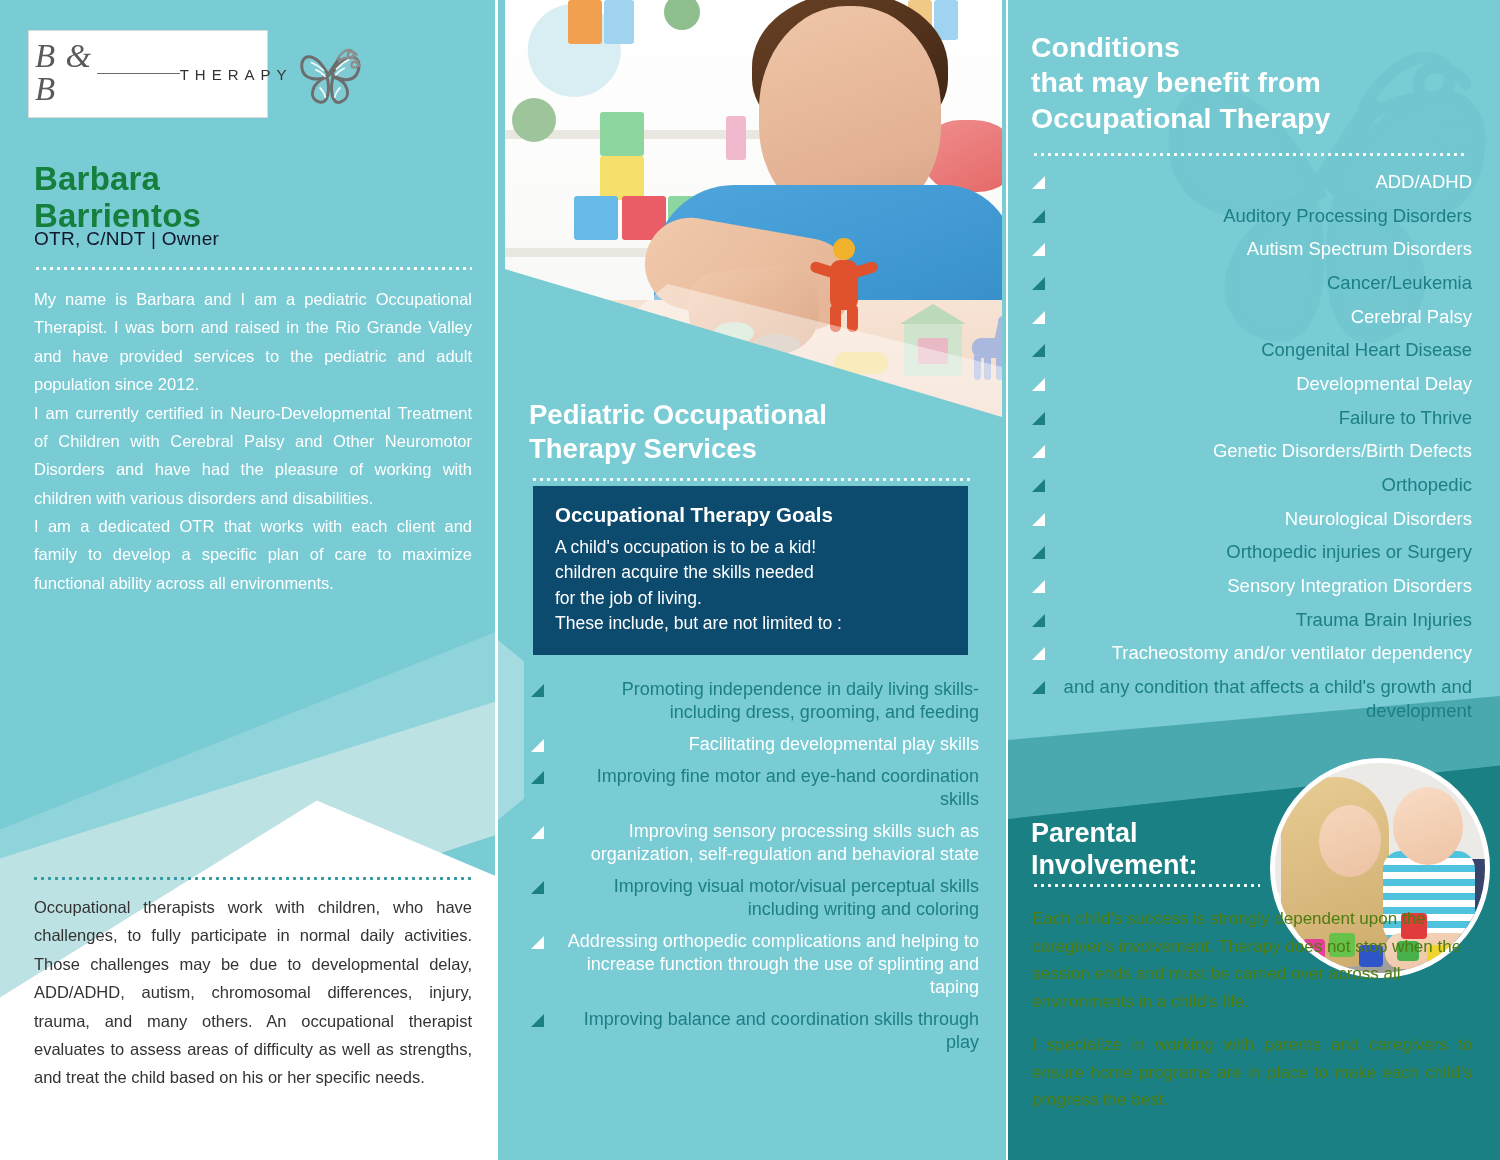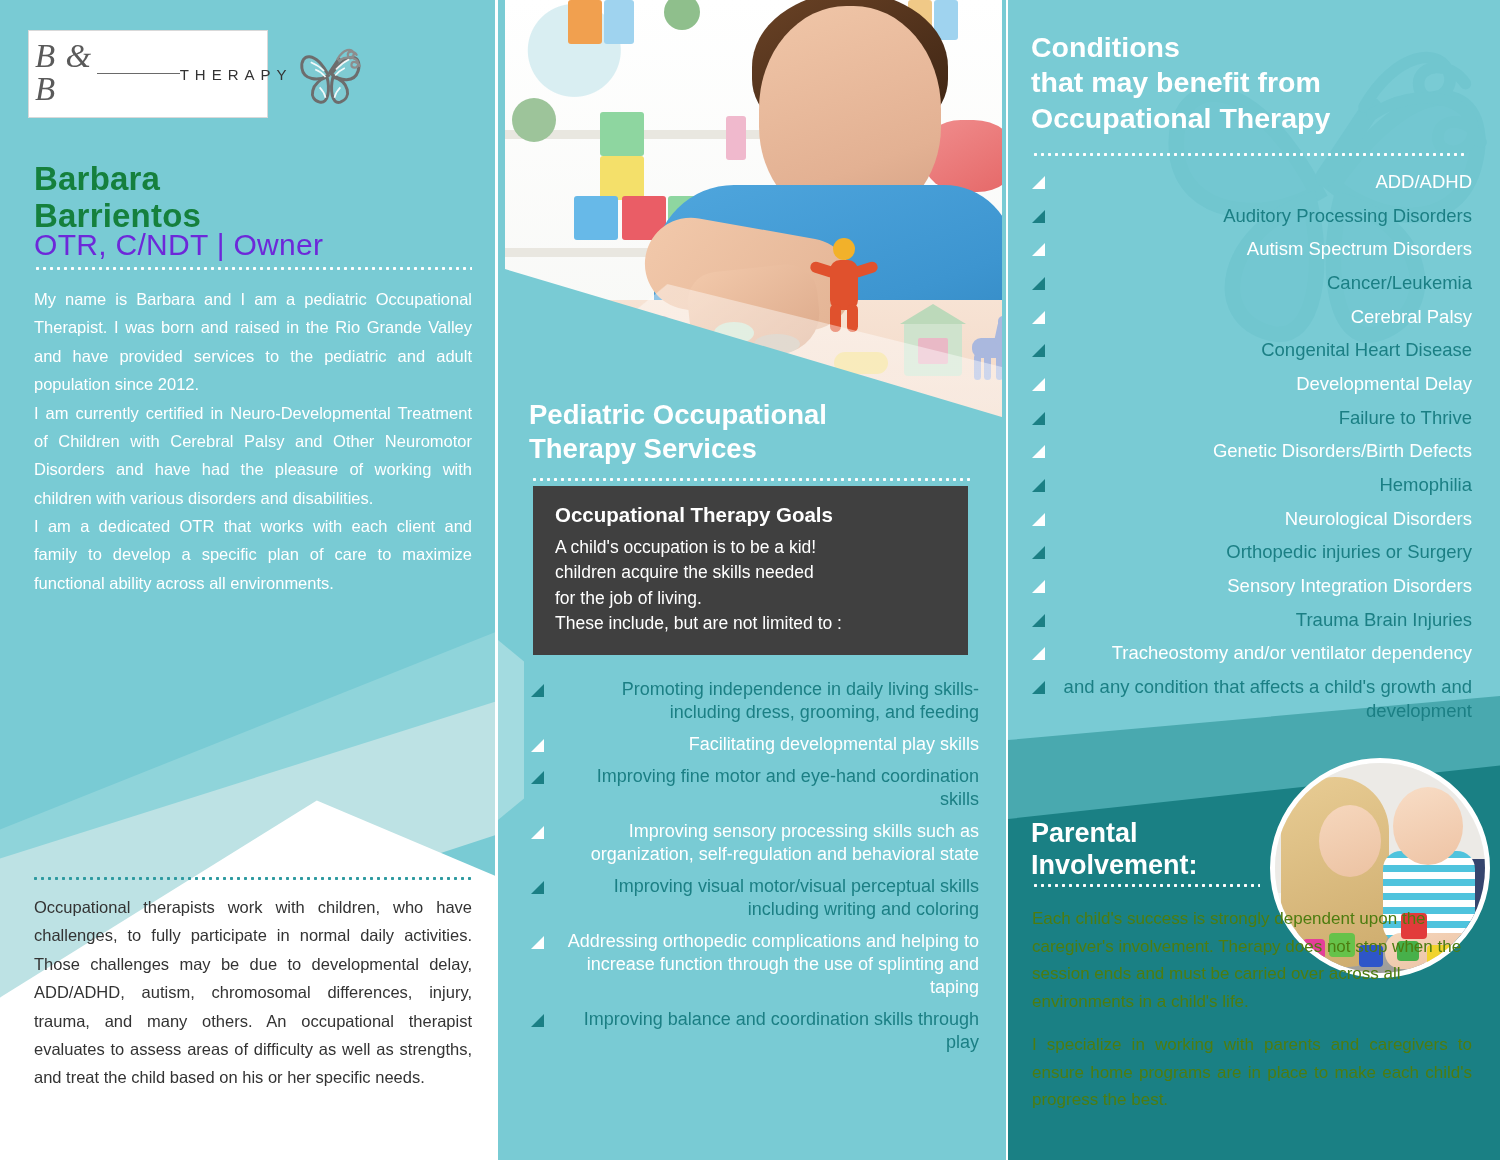--- a/index.html
+++ b/index.html
@@ -18,21 +18,21 @@
   .logo-text{flex:1;display:flex;flex-direction:row;align-items:center;justify-content:center;}
   .logo-bb{font-family:"Liberation Serif",serif;font-style:italic;font-size:33px;color:#5a5a5a;
            letter-spacing:1px;line-height:1;padding-bottom:3px;}
   .logo-rule{width:118px;height:1px;background:#6a6a6a;margin:2px 0 3px 0;}
   .logo-therapy{font-family:"Liberation Sans",sans-serif;font-size:15px;letter-spacing:6px;color:#333;line-height:1;}
   .logo-bfly{width:74px;height:74px;position:relative;flex:0 0 74px;}
 
   
   .name{position:absolute;left:34px;top:133px;color:#15803d;font-size:33px;font-weight:bold;
         line-height:1.12;letter-spacing:.2px;margin-top:28px;}
-  .credential{position:absolute;left:34px;top:228px;color:#6d28d9;font-size:30px;font-weight:300;letter-spacing:.3px;}
+  .credential{position:absolute;left:34px;top:228px;color:#0f172a;font-size:19px;font-weight:300;letter-spacing:.3px;}
   .dotrule{height:3px;background-image:radial-gradient(circle,#ffffff 1.4px,transparent 1.5px);
            background-size:7px 3px;background-repeat:repeat-x;}
   .dotrule.teal{background-image:radial-gradient(circle,#2E9AA0 1.4px,transparent 1.5px);}
   #rule-left{position:absolute;left:34px;top:267px;width:438px;}
   .bio{position:absolute;left:34px;top:285px;width:438px;color:#ffffff;font-size:16.5px;
        line-height:1.72;text-align:justify;}
   .bio p{margin:0;}
 
   .role-head{position:absolute;right:30px;top:755px;width:440px;text-align:right;color:#2E9AA0;
              font-size:30px;font-weight:bold;line-height:1.2;}
@@ -87,21 +87,21 @@
      background:linear-gradient(to bottom right, rgba(255,255,255,0) 49.8%, rgba(255,255,255,.42) 50%);
      clip-path:polygon(0 58%,100% 88%,100% 100%,0 100%);}
   .photo-overlay-2{position:absolute;left:0;top:0;width:508px;height:420px;background:#79CBD4;
      clip-path:polygon(0 64%,0 100%,100% 100%);}
   .photo-frame-l{position:absolute;left:0;top:0;width:7px;height:420px;background:#79CBD4;}
   .photo-frame-r{position:absolute;right:0;top:0;width:4px;height:420px;background:#79CBD4;}
 
   .mid-head{position:absolute;left:529px;top:398px;width:400px;color:#ffffff;font-size:27.5px;
             font-weight:bold;line-height:1.22;}
   #rule-mid{position:absolute;left:531px;top:478px;width:440px;}
-  .goals-box{position:absolute;left:533px;top:486px;width:435px;background:#404040;padding:17px 12px 18px 22px;
+  .goals-box{position:absolute;left:533px;top:486px;width:435px;background:#0c4a6e;padding:17px 12px 18px 22px;
              box-sizing:border-box;}
   .goals-title{color:#ffffff;font-size:20.5px;font-weight:bold;margin-bottom:8px;}
   .goals-body{color:#ffffff;font-size:17.5px;line-height:1.45;}
   .goals-body div{margin:0;}
 
   
   .blist{list-style:none;margin:0;padding:0;text-align:right;}
   .blist li{position:relative;padding-left:30px;margin-bottom:7px;line-height:1.28;}
   .bmark{position:absolute;left:0;top:6px;width:0;height:0;
          border-left:13px solid transparent;border-bottom:13px solid #ffffff;}
@@ -339,21 +339,21 @@
   <ul class="blist" id="cond-list">
       <li class="t-white"><span class="bmark"></span><span>ADD/ADHD</span></li>
       <li class="t-dark"><span class="bmark dark"></span><span>Auditory Processing Disorders</span></li>
       <li class="t-white"><span class="bmark"></span><span>Autism Spectrum Disorders</span></li>
       <li class="t-dark"><span class="bmark dark"></span><span>Cancer/Leukemia</span></li>
       <li class="t-white"><span class="bmark"></span><span>Cerebral Palsy</span></li>
       <li class="t-dark"><span class="bmark dark"></span><span>Congenital Heart Disease</span></li>
       <li class="t-white"><span class="bmark"></span><span>Developmental Delay</span></li>
       <li class="t-dark"><span class="bmark dark"></span><span>Failure to Thrive</span></li>
       <li class="t-white"><span class="bmark"></span><span>Genetic Disorders/Birth Defects</span></li>
-      <li class="t-dark"><span class="bmark dark"></span><span>Hemophilia</span></li>
+      <li class="t-dark"><span class="bmark dark"></span><span>Orthopedic</span></li>
       <li class="t-white"><span class="bmark"></span><span>Neurological Disorders</span></li>
       <li class="t-dark"><span class="bmark dark"></span><span>Orthopedic injuries or Surgery</span></li>
       <li class="t-white"><span class="bmark"></span><span>Sensory Integration Disorders</span></li>
       <li class="t-dark"><span class="bmark dark"></span><span>Trauma Brain Injuries</span></li>
       <li class="t-white"><span class="bmark"></span><span>Tracheostomy and/or ventilator dependency</span></li>
       <li class="t-dark"><span class="bmark dark"></span><span>and any condition that affects a child's growth and development</span></li>
     </ul>
 
   <div class="pi-photo">
     <div class="pp-floor"></div>

